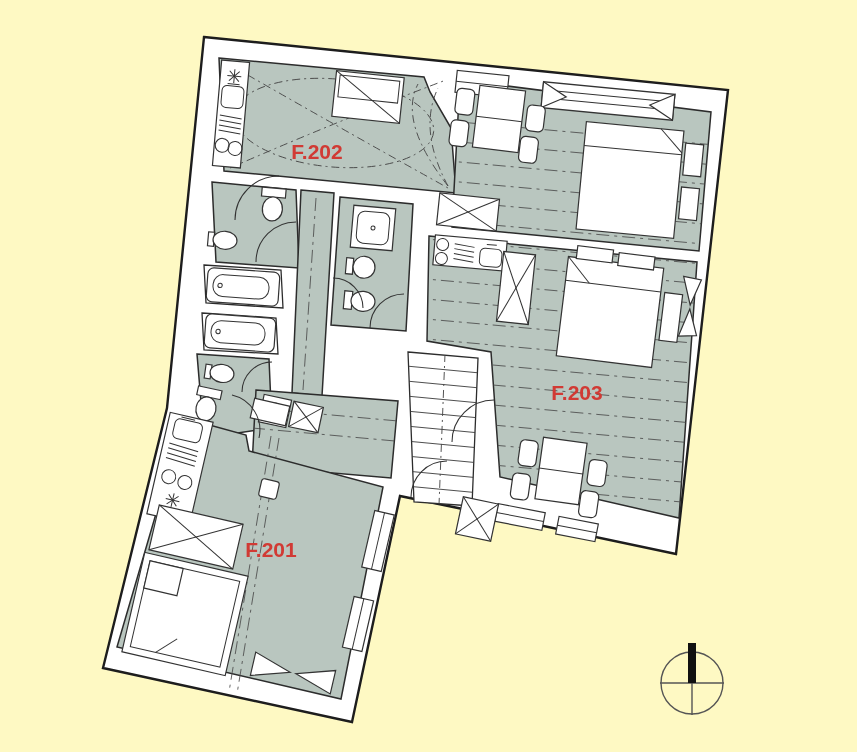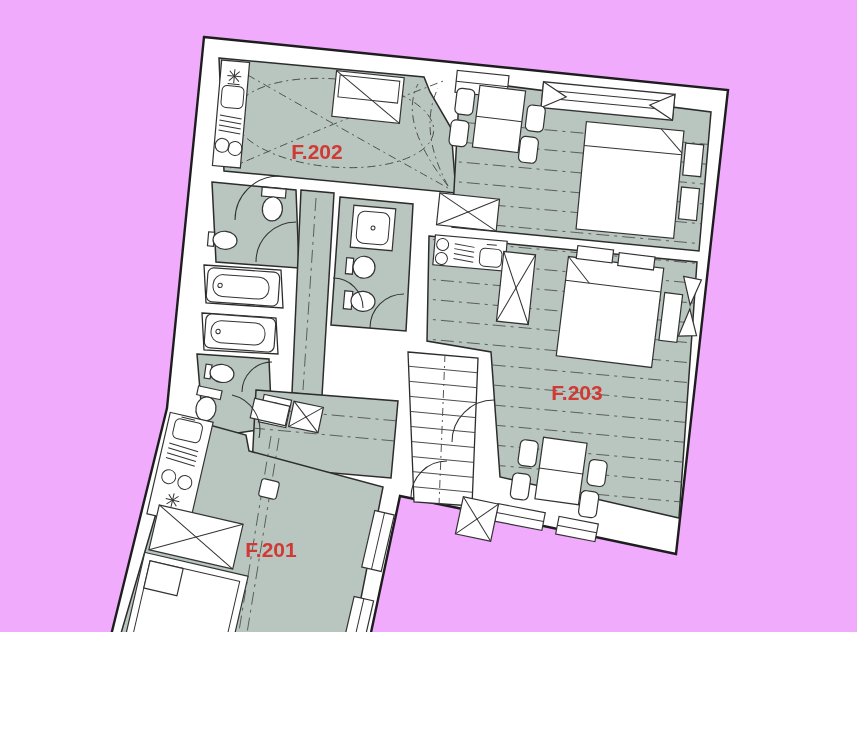--- a/index.html
+++ b/index.html
@@ -1,16 +1,16 @@
 <!DOCTYPE html>
 <html><head>
 <meta charset="utf-8">
 <style>
   html,body{margin:0;padding:0;background:#ffffff;}
-  .canvas{position:relative;width:857px;height:632px;background:#f0abfc;overflow:hidden;
+  .canvas{position:relative;width:857px;height:752px;background:#fef9c3;overflow:hidden;
           font-family:"Liberation Sans",sans-serif;}
   svg{display:block}
   .outer{fill:#ffffff;stroke:#1d1d1d;stroke-width:2.4;}
   .room{fill:#b9c6bf;stroke:#2c2c2c;stroke-width:1.5;}
   .niche{fill:#ffffff;stroke:#2c2c2c;stroke-width:1.3;}
   .fixture{fill:#ffffff;stroke:#333333;stroke-width:1.2;}
   .fixline{fill:none;stroke:#333333;stroke-width:1;}
   .thin{fill:none;stroke:#3a3a3a;stroke-width:0.9;}
   .hatch{fill:none;stroke:#4a4a4a;stroke-width:0.85;stroke-dasharray:13 5 3 5;}
   .dashcurve{fill:none;stroke:#4a4a4a;stroke-width:0.95;stroke-dasharray:8 4 2 4;}

